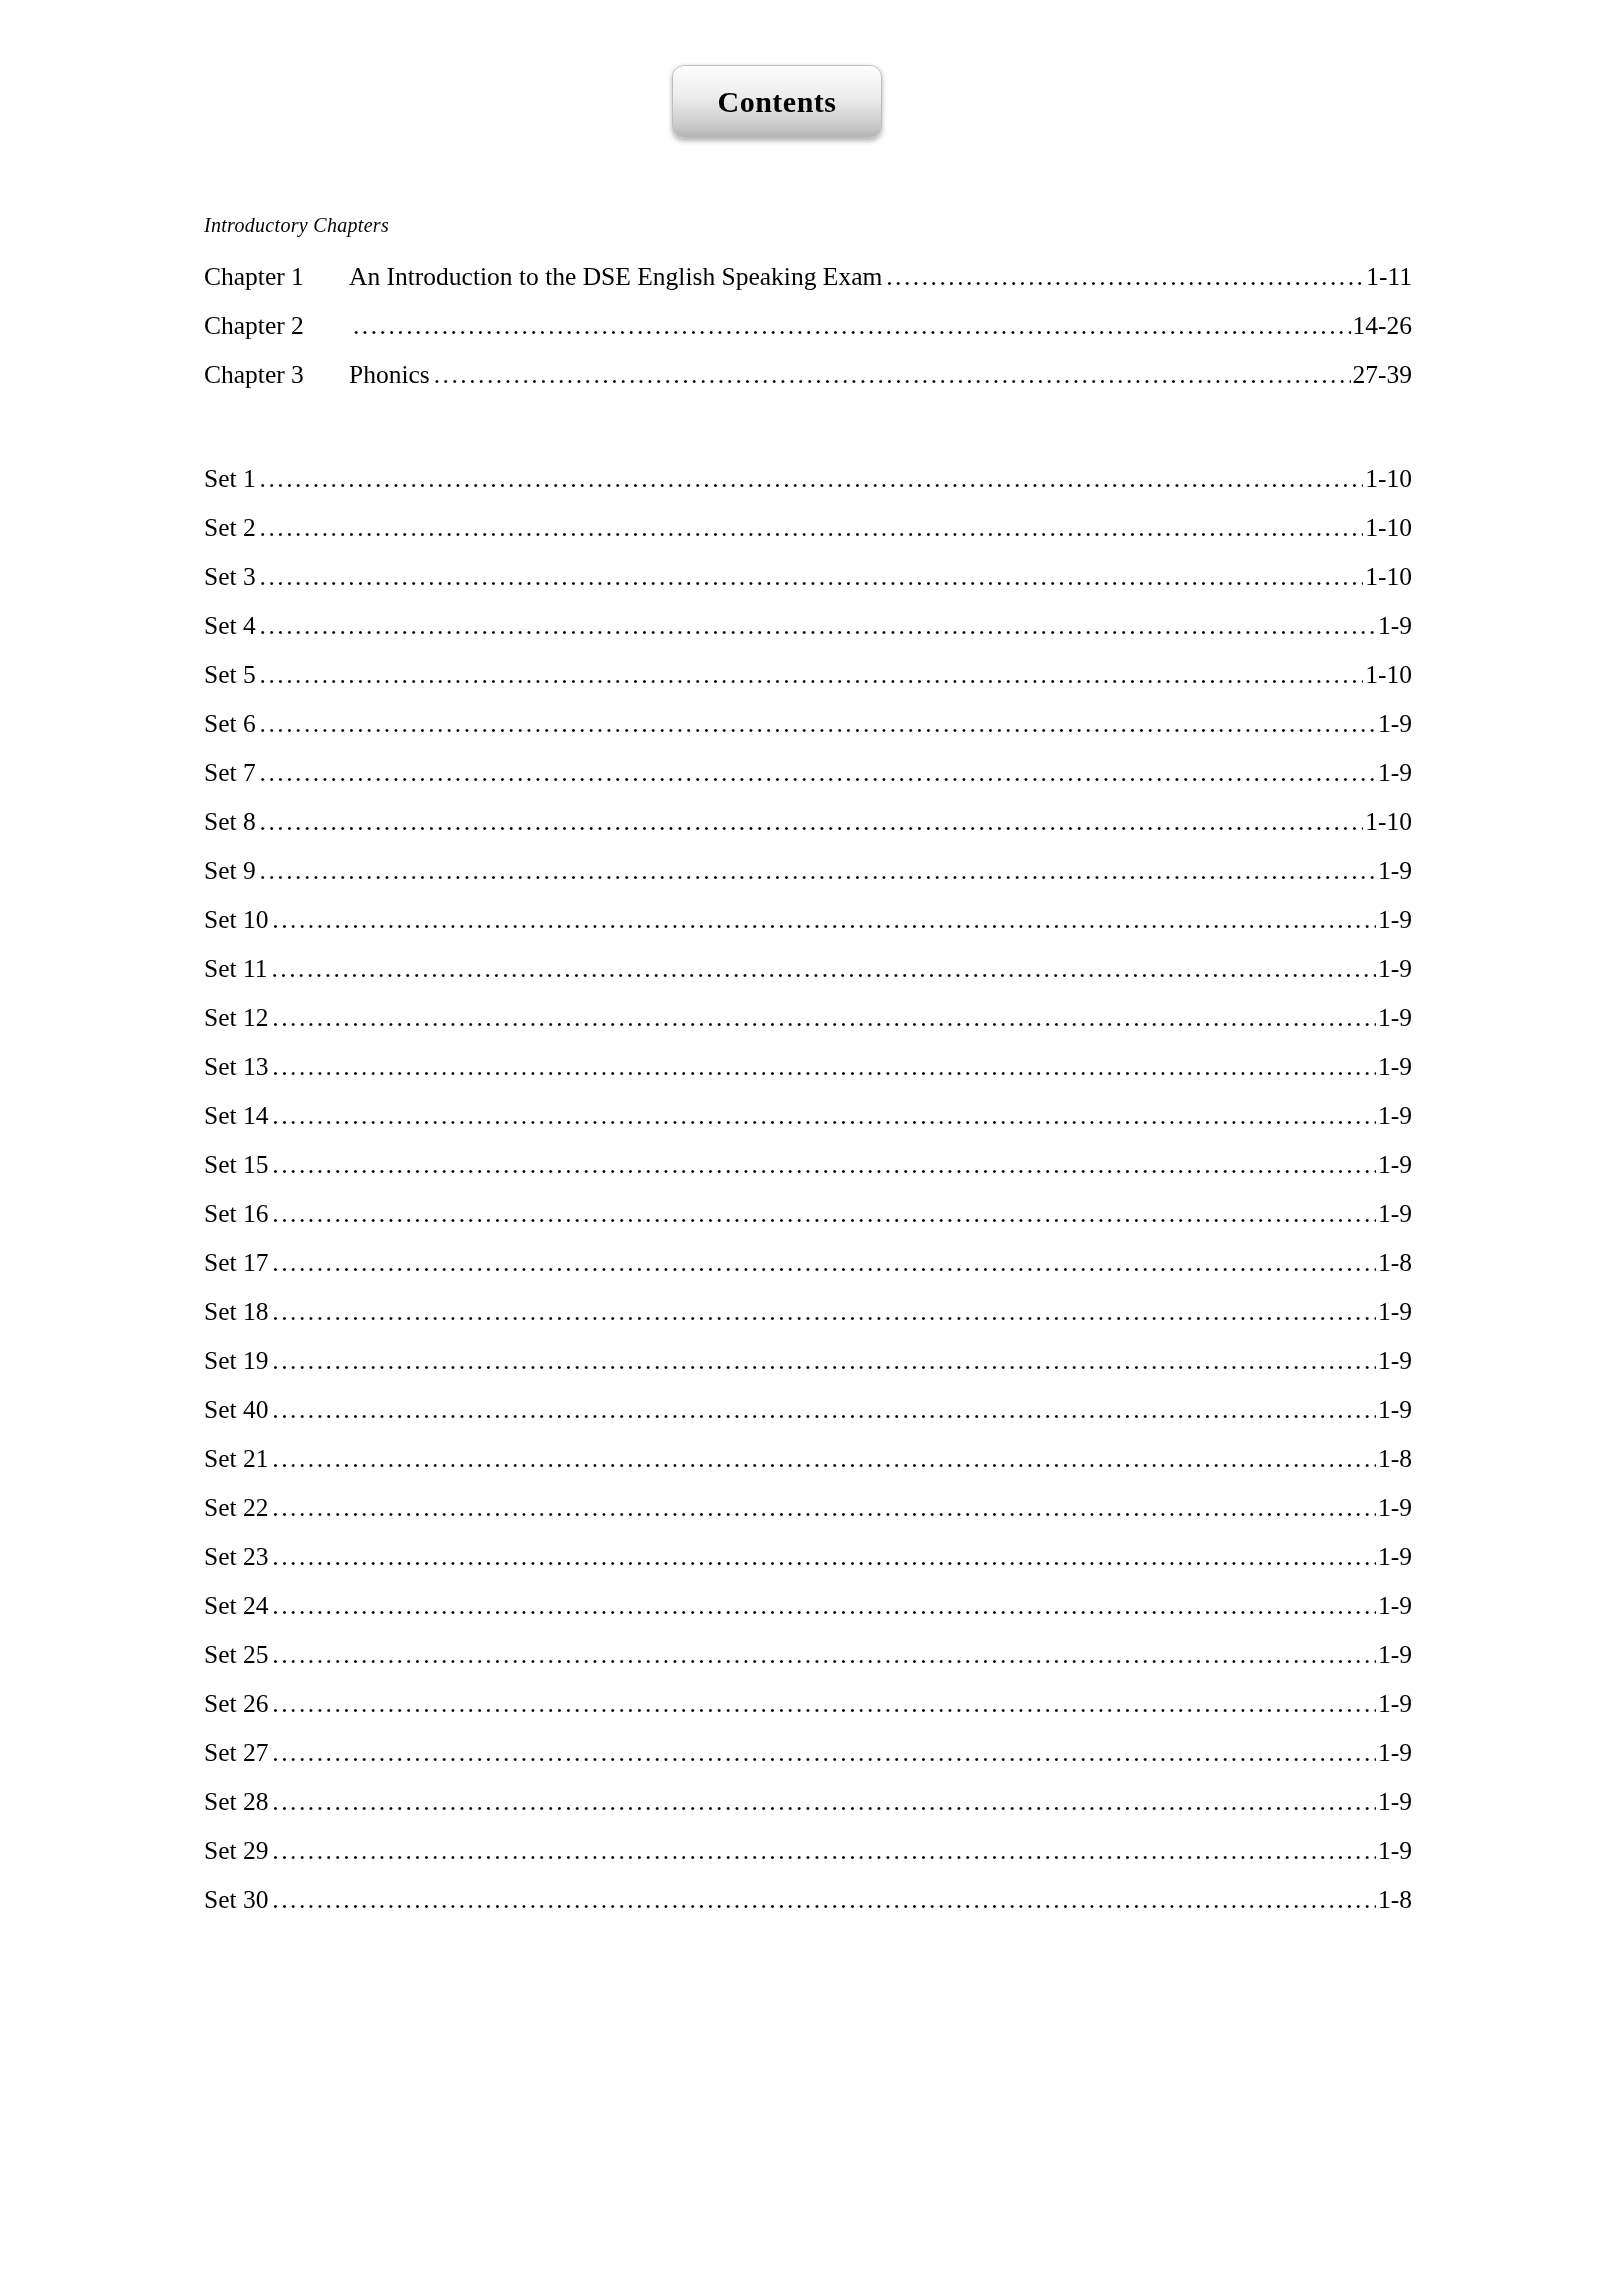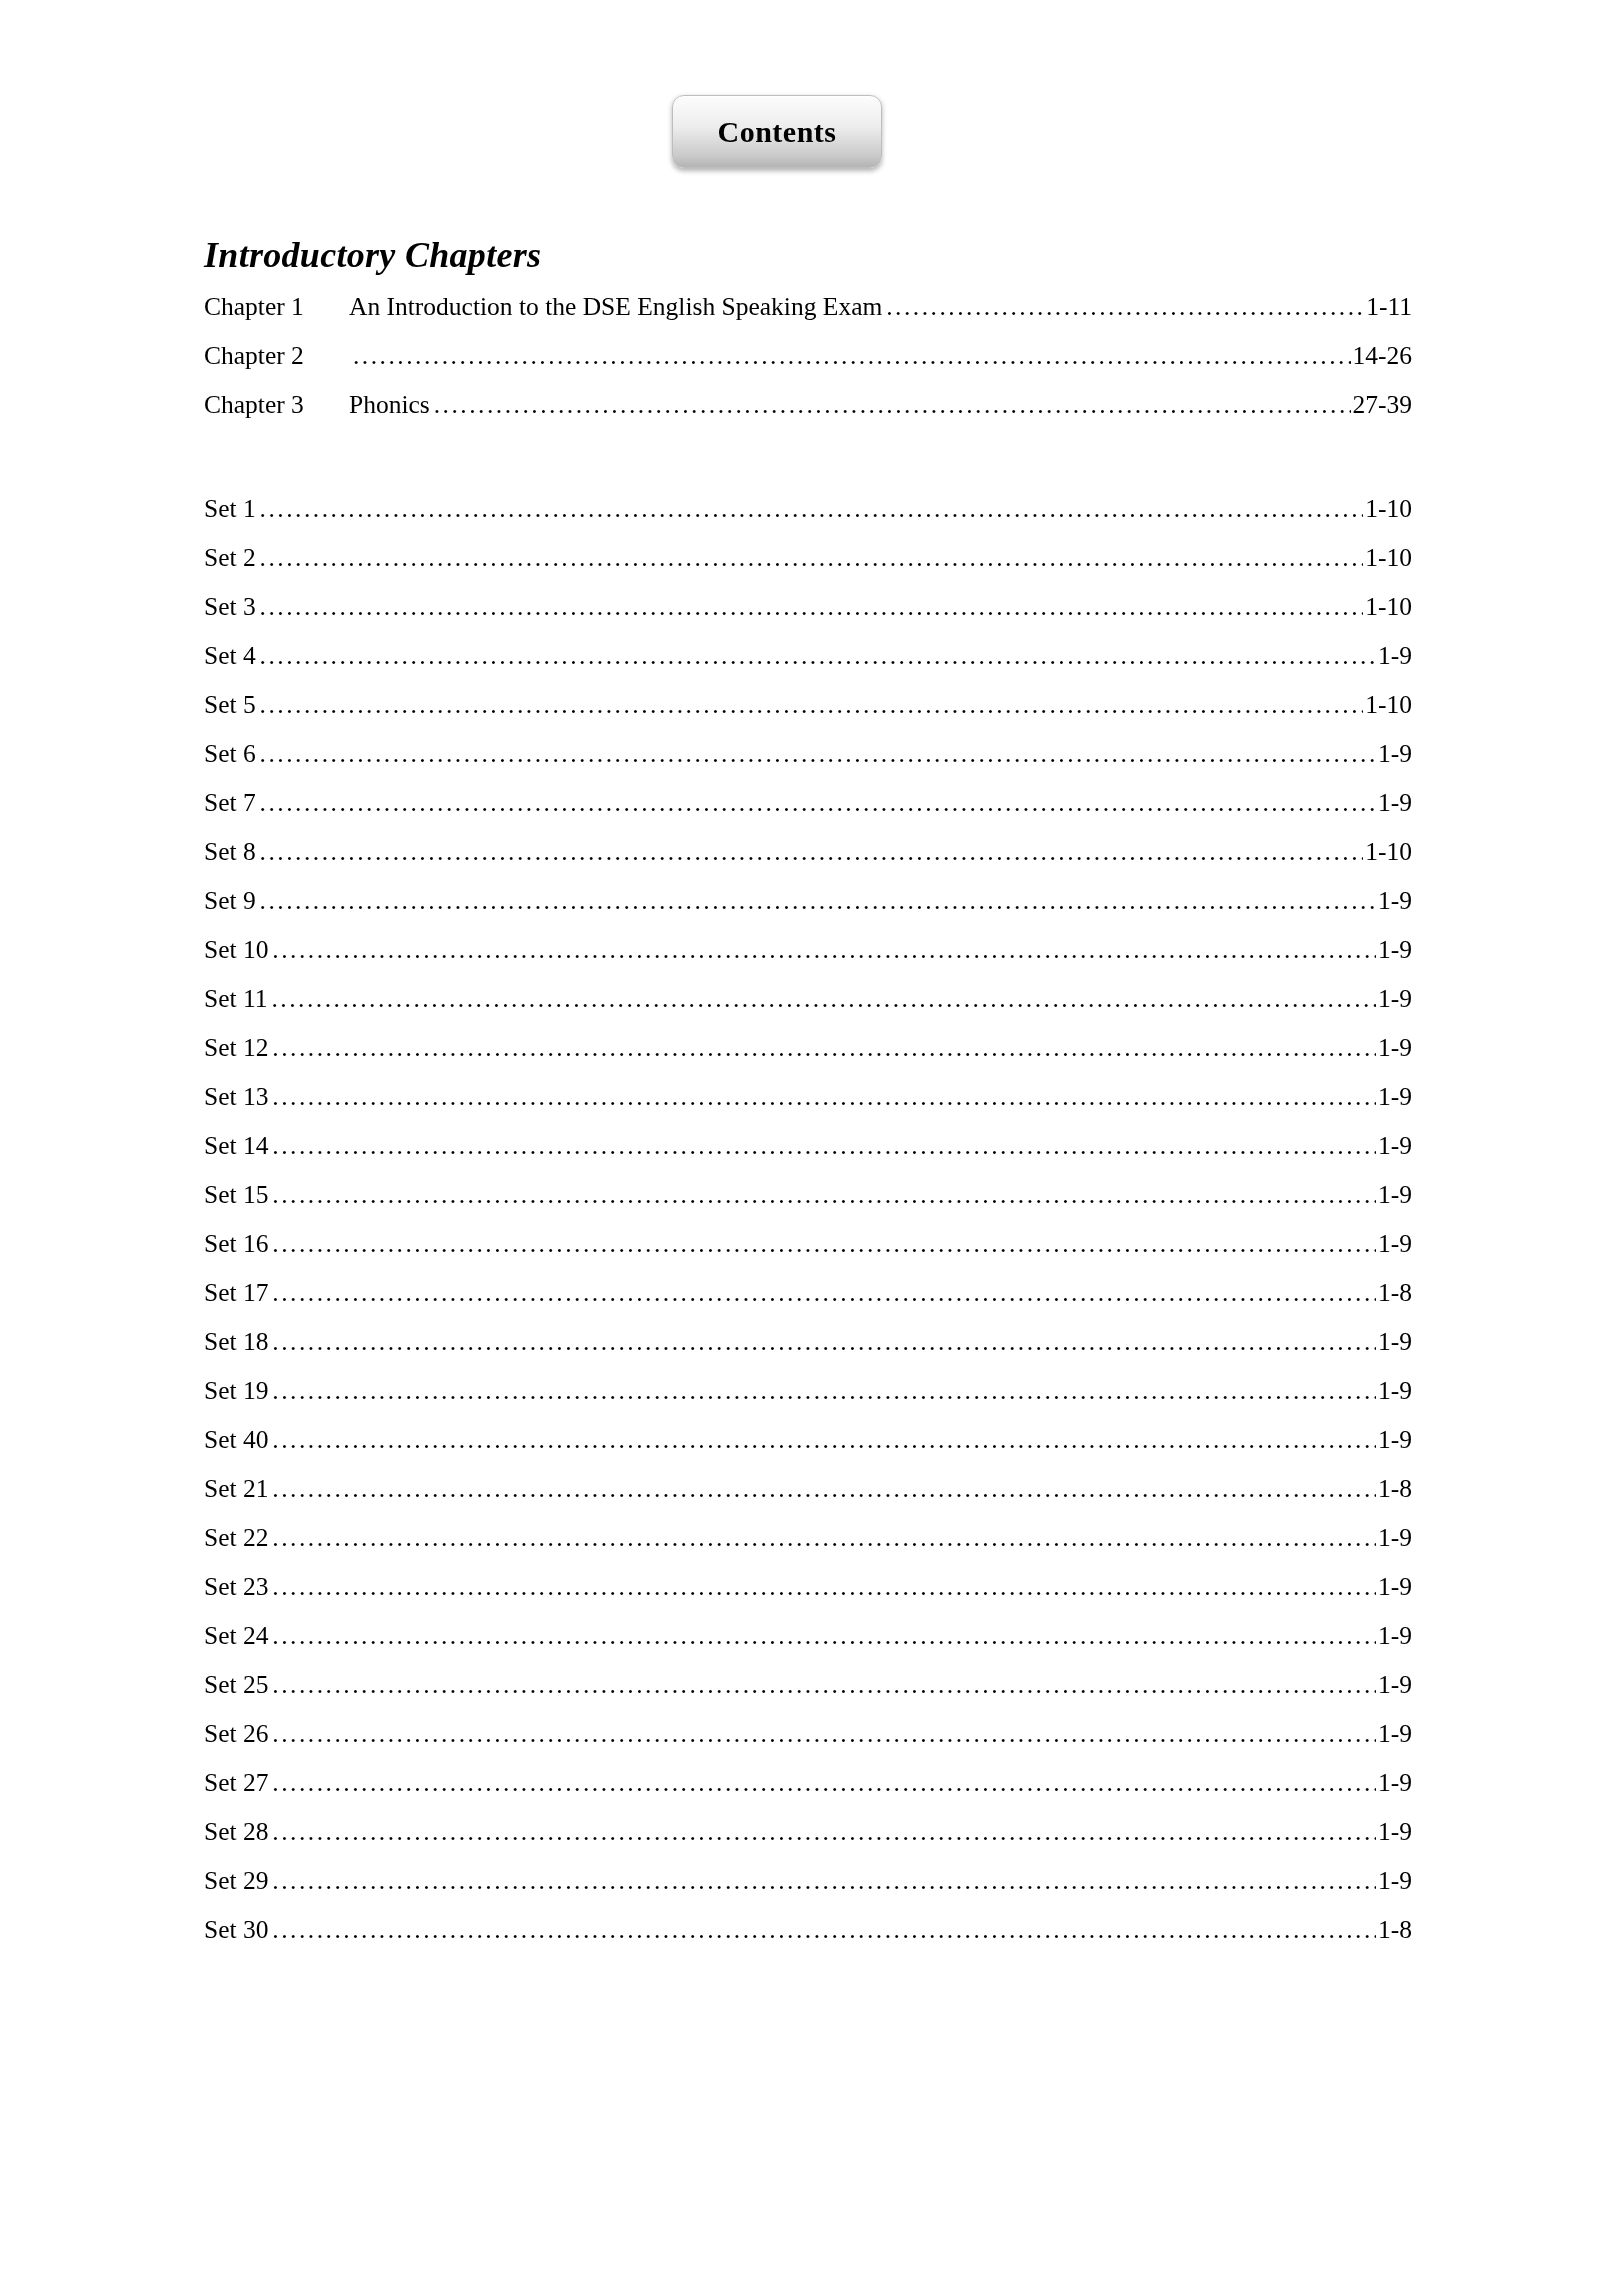--- a/index.html
+++ b/index.html
@@ -14,21 +14,21 @@
     height: 2293px;
     margin: 0 auto;
     background: #ffffff;
     font-family: "Liberation Serif", serif;
     color: #000;
     overflow: hidden;
   }
 
   
   .contents-box-wrap {
-    padding-top: 95px;
+    padding-top: 65px;
     display: flex;
     justify-content: center;
   }
   .contents-box {
     width: 210px;
     height: 73px;
     border-radius: 11.8px;
     background: linear-gradient(180deg, #fdfdfd 0%, #ececec 45%, #c9c9c9 85%, #b4b4b4 100%);
     box-shadow: 0 2.9px 4.9px rgba(0,0,0,0.30), inset 0 1px 0 #ffffff;
     border: 1px solid #bdbdbd;
@@ -49,22 +49,22 @@
   .toc {
     margin: 63px 208px 0 204px;
   }
 
   .toc-section + .toc-section {
     margin-top: 55px;
   }
 
   .section-heading {
     font-family: "Liberation Serif", serif;
-    font-size: 36px;
-    font-weight: bold;
+    font-size: 20px;
+    font-weight: normal;
     font-style: italic;
     letter-spacing: 0.3px;
     height: 49px;
     line-height: 49px;
     margin-bottom: 2px;
   }
 
   .toc-row {
     display: flex;
     align-items: flex-start;

